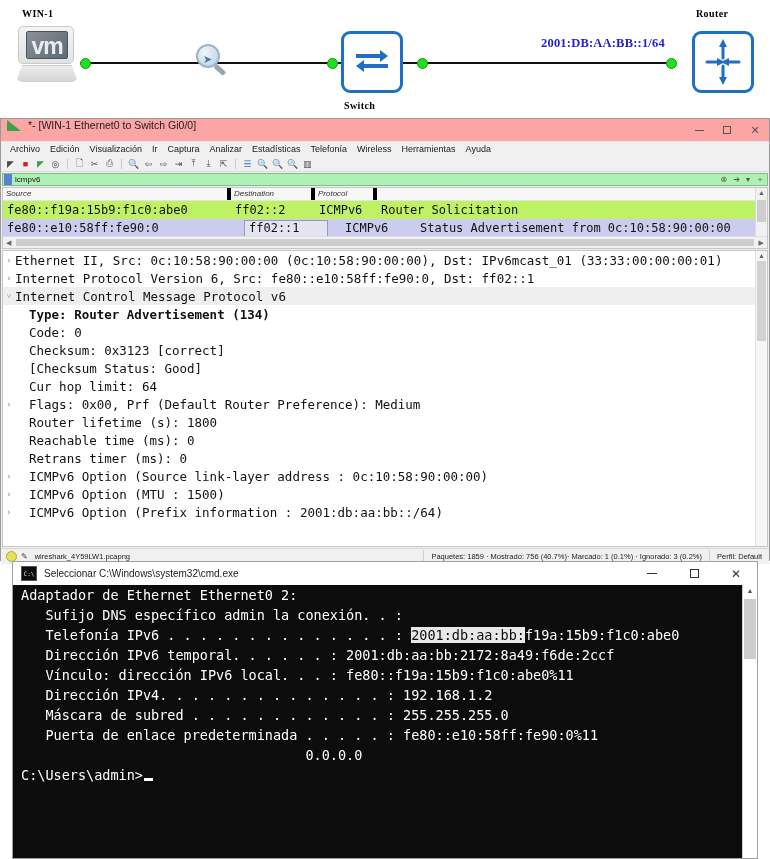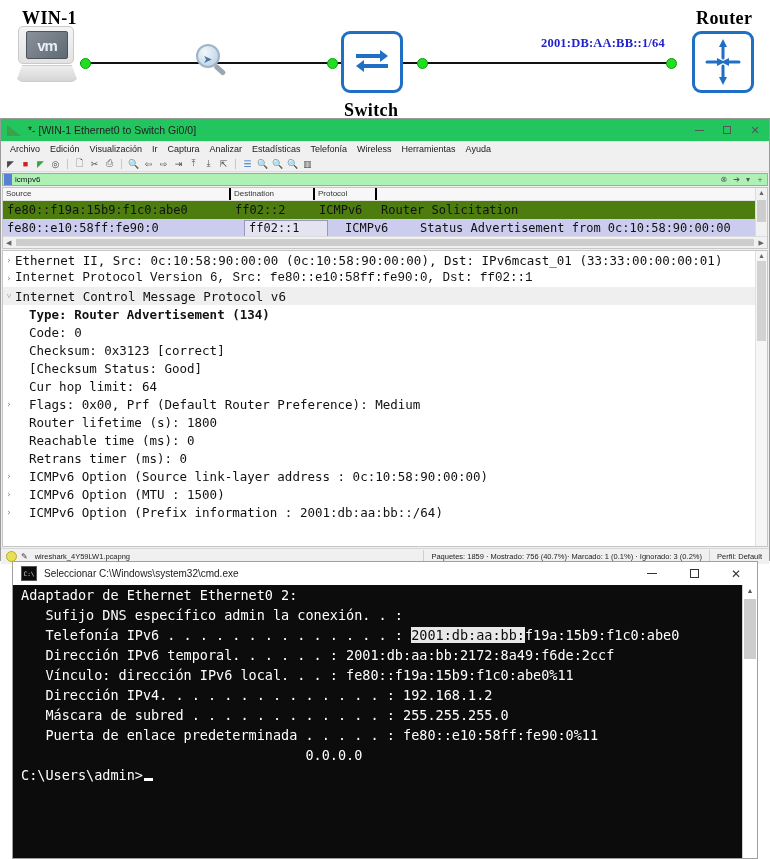--- a/index.html
+++ b/index.html
@@ -1,46 +1,46 @@
 <!DOCTYPE html>
 <html><head>
 <meta charset="utf-8">
 <style>
   html,body{margin:0;padding:0;background:#ffffff;}
   body{width:770px;height:859px;overflow:hidden;font-family:"Liberation Sans",sans-serif;}
 
   
   .topology{position:relative;width:770px;height:118px;background:#ffffff;overflow:hidden;}
-  .topo-label{position:absolute;font-family:"Liberation Serif",serif;font-weight:bold;font-size:18px;color:#000;white-space:nowrap;letter-spacing:.4px;}
+  .topo-label{position:absolute;font-family:"Liberation Serif",serif;font-weight:bold;font-size:10px;color:#000;white-space:nowrap;letter-spacing:.4px;}
   .topo-ip{position:absolute;font-family:"Liberation Serif",serif;font-weight:bold;font-size:12.5px;color:#2222cc;white-space:nowrap;letter-spacing:.2px;}
   .wire{position:absolute;height:2px;background:#111;top:62px;}
   .dot{position:absolute;width:9px;height:9px;border-radius:50%;background:#22dd22;border:1px solid #0a0;top:58px;}
 
   
   .pc{position:absolute;left:16px;top:26px;width:62px;height:56px;}
   .pc .screen{position:absolute;left:2px;top:0;width:56px;height:38px;border-radius:5px;background:linear-gradient(#f4f4f4,#e2e2e2);border:1px solid #c9c9c9;box-sizing:border-box;}
   .pc .inner{position:absolute;left:7px;top:4px;width:42px;height:28px;border-radius:2px;background:linear-gradient(135deg,#8a9099,#5f6a74);border:1px solid #4b545c;box-sizing:border-box;
-    color:#e9eef2;font-family:"Liberation Sans",sans-serif;font-weight:bold;font-size:15px;line-height:28px;text-align:center;letter-spacing:-1px;}
+    color:#e9eef2;font-family:"Liberation Sans",sans-serif;font-weight:bold;font-size:23px;line-height:28px;text-align:center;letter-spacing:-1px;}
   .pc .base{position:absolute;left:0;top:39px;width:62px;height:17px;background:linear-gradient(#ededed,#d6d6d6);
     border-radius:0 0 7px 7px;border:1px solid #cdcdcd;box-sizing:border-box;clip-path:polygon(10% 0,90% 0,100% 100%,0 100%);}
 
   
   .mag{position:absolute;left:196px;top:44px;width:34px;height:34px;}
   .mag .glass{position:absolute;left:0;top:0;width:24px;height:24px;border-radius:50%;
     background:radial-gradient(circle at 35% 32%,#f2f7fb,#cfe0ee 55%,#b4cadd);border:2px solid #9fb4c6;box-sizing:border-box;}
   .mag .handle{position:absolute;left:19px;top:19px;width:13px;height:5px;background:#9aa7b3;border-radius:2px;transform:rotate(42deg);transform-origin:0 50%;}
   .mag .arrow{position:absolute;left:7px;top:9px;font-size:11px;color:#4a78a8;}
 
   
   .netbox{position:absolute;width:62px;height:62px;border:3px solid #1f6fc4;border-radius:9px;background:#fff;box-sizing:border-box;}
   .netbox svg{position:absolute;left:0;top:0;}
 
   
   .ws{position:absolute;left:0;top:118px;width:770px;height:443px;background:#f0f0f0;border:1px solid #9a9a9a;box-sizing:border-box;}
-  .ws-title{height:22px;background:#22c55e;display:flex;align-items:center;border-bottom:1px solid #e4e4e4;}
+  .ws-title{height:22px;background:#fca5a5;display:flex;border-bottom:1px solid #e4e4e4;}
   .ws-logo{width:16px;height:13px;margin:0 5px 0 6px;position:relative;}
   .ws-logo:before{content:"";position:absolute;left:0;top:1px;width:0;height:0;border-left:14px solid #3ba14a;border-top:11px solid transparent;}
   .ws-title-text{font-size:10.5px;color:#222;flex:1;white-space:nowrap;}
   .wbtns{display:flex;height:22px;}
   .wbtn{width:28px;height:22px;display:flex;align-items:center;justify-content:center;font-size:11px;color:#555;}
   .wbtn .min{display:block;width:9px;height:1px;background:#555;}
   .wbtn .max{display:block;width:8px;height:8px;border:1px solid #555;box-sizing:border-box;}
 
   .ws-menu{height:14px;display:flex;align-items:center;background:#f0f0f0;padding-left:4px;gap:0;}
   .ws-menu span{font-size:9px;color:#1a1a1a;padding:0 5px;white-space:nowrap;}
@@ -49,24 +49,24 @@
   .ti{width:13px;height:12px;display:flex;align-items:center;justify-content:center;font-size:9px;color:#4a4a4a;}
   .tsep{width:1px;height:10px;background:#c8c8c8;margin:0 3px;}
 
   .ws-filter{height:13px;background:#aff0b4;border:1px solid #7fbf86;margin:1px 1px 0 1px;display:flex;align-items:center;box-sizing:border-box;}
   .ws-filter .fbk{width:8px;height:11px;background:#5b7fd4;margin:0 3px 0 1px;}
   .ws-filter .ftxt{font-size:8px;color:#111;flex:1;font-family:"Liberation Sans",sans-serif;}
   .ws-filter .fx{font-size:8px;color:#555;padding:0 3px;}
 
   .ws-packets{height:62px;background:#fff;border:1px solid #c6c6c6;margin:1px;box-sizing:border-box;position:relative;overflow:hidden;}
   .pk-head{display:flex;height:12px;background:#f7f7f7;border-bottom:1px solid #e3e3e3;font-size:8px;color:#333;}
-  .pk-head div{padding:1px 0 0 3px;box-sizing:border-box;border-right:2px solid #000000;}
+  .pk-head div{padding:1px 0 0 3px;box-sizing:border-box;border-right:4px solid #000000;font-style:italic;}
   .c-src{width:228px;} .c-dst{width:84px;} .c-proto{width:62px;} .c-info{flex:1;border-right:none;}
   .pk-row{display:flex;height:18px;align-items:center;font-family:"DejaVu Sans Mono",monospace;font-size:12px;color:#111;}
-  .pk-row.r1{background:#4d7c0f;}
+  .pk-row.r1{background:#bef264;}
   .pk-row.r2{background:#ccccee;gap:13px;}
   .pk-row div{padding-left:4px;box-sizing:border-box;white-space:nowrap;overflow:hidden;}
   .pk-row .sel{background:#e3e3f2;border:1px solid #9a9ab8;height:17px;line-height:15px;box-sizing:border-box;}
   .pk-hscroll{position:absolute;left:0;bottom:0;width:100%;height:11px;background:#f1f1f1;border-top:1px solid #dcdcdc;display:flex;align-items:center;justify-content:space-between;}
   .pk-hscroll .ar{font-size:7px;color:#666;padding:0 3px;}
   .pk-hscroll .bar{height:7px;background:#cdcdcd;border-radius:1px;flex:1;margin:0 2px;}
   .pk-vscroll{position:absolute;right:0;top:0;width:11px;height:51px;background:#f1f1f1;border-left:1px solid #dcdcdc;}
   .pk-vscroll .vthumb{position:absolute;left:1px;top:12px;width:9px;height:22px;background:#cdcdcd;}
   .pk-vscroll .va{font-size:7px;color:#666;text-align:center;line-height:9px;}
 
@@ -258,21 +258,21 @@
     <div class="d-vscroll">
       <div class="va">▲</div>
       <div class="vthumb"></div>
     </div>
   <div class="dl">
         <span class="tw">›</span>
         <span style="padding-left: 0px;">Ethernet II, Src: 0c:10:58:90:00:00 (0c:10:58:90:00:00), Dst: IPv6mcast_01 (33:33:00:00:00:01)</span>
       </div>
       <div class="dl">
         <span class="tw">›</span>
-        <span style="padding-left: 0px; font-family: Liberation Mono, monospace;">Internet Protocol Version 6, Src: fe80::e10:58ff:fe90:0, Dst: ff02::1</span>
+        <span style="padding-left: 0px;">Internet Protocol Version 6, Src: fe80::e10:58ff:fe90:0, Dst: ff02::1</span>
       </div>
       <div class="dl hl">
         <span class="tw">˅</span>
         <span style="padding-left: 0px;">Internet Control Message Protocol v6</span>
       </div>
       <div class="dl">
         <span class="tw"></span>
         <span style="padding-left: 14px; font-weight: bold;">Type: Router Advertisement (134)</span>
       </div>
       <div class="dl">

